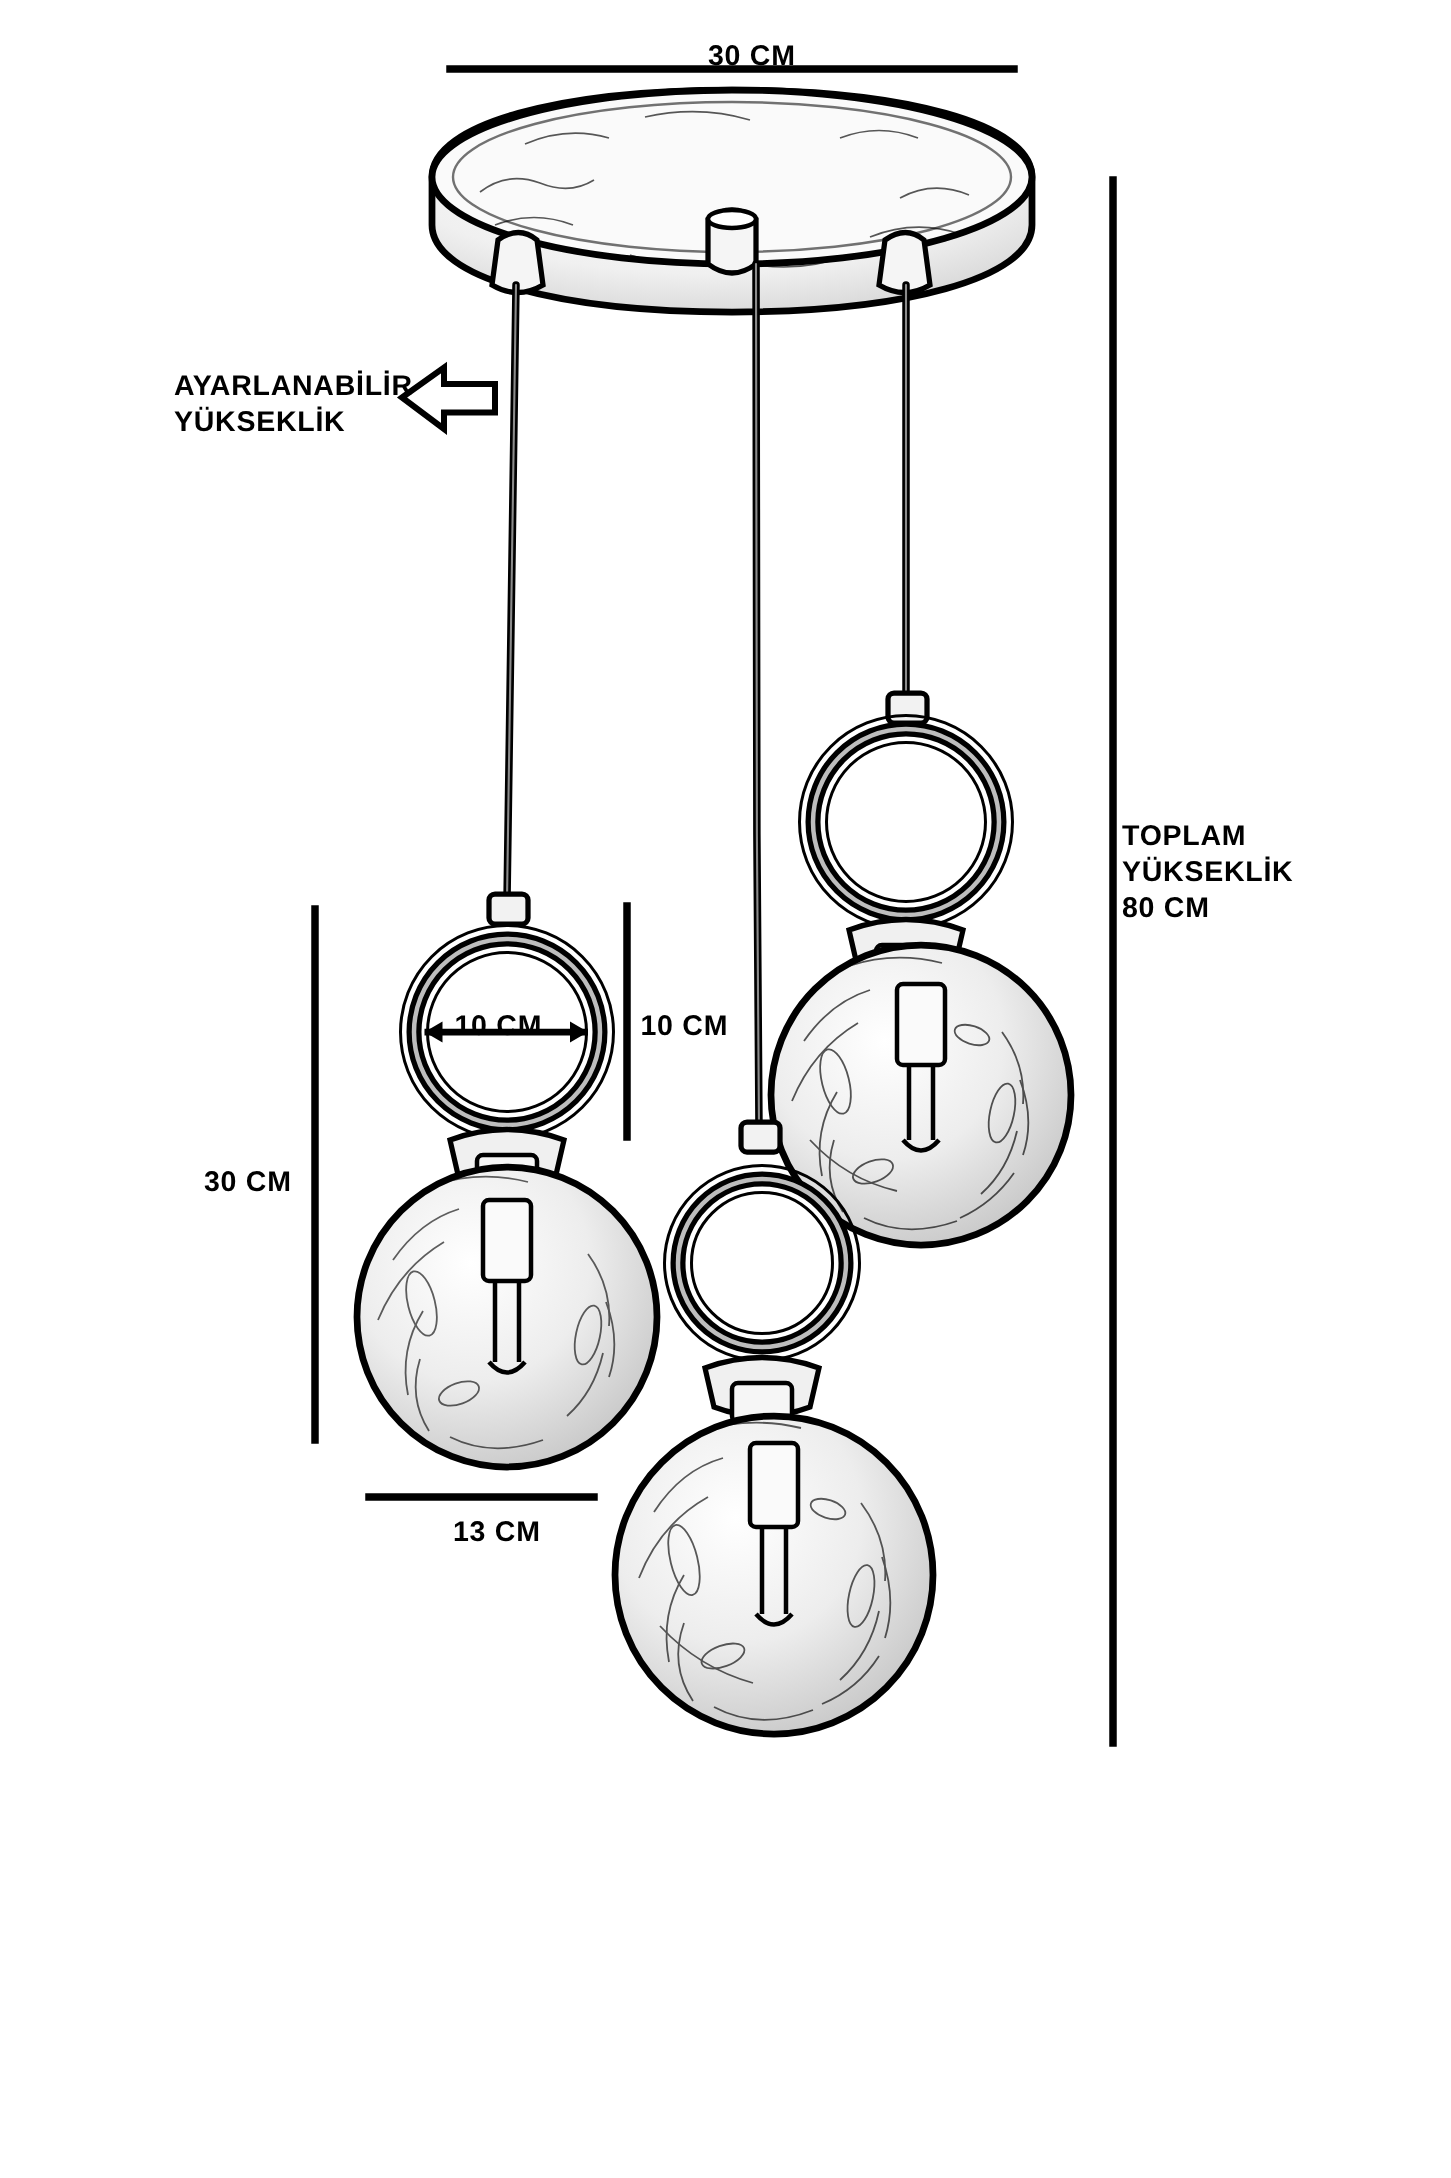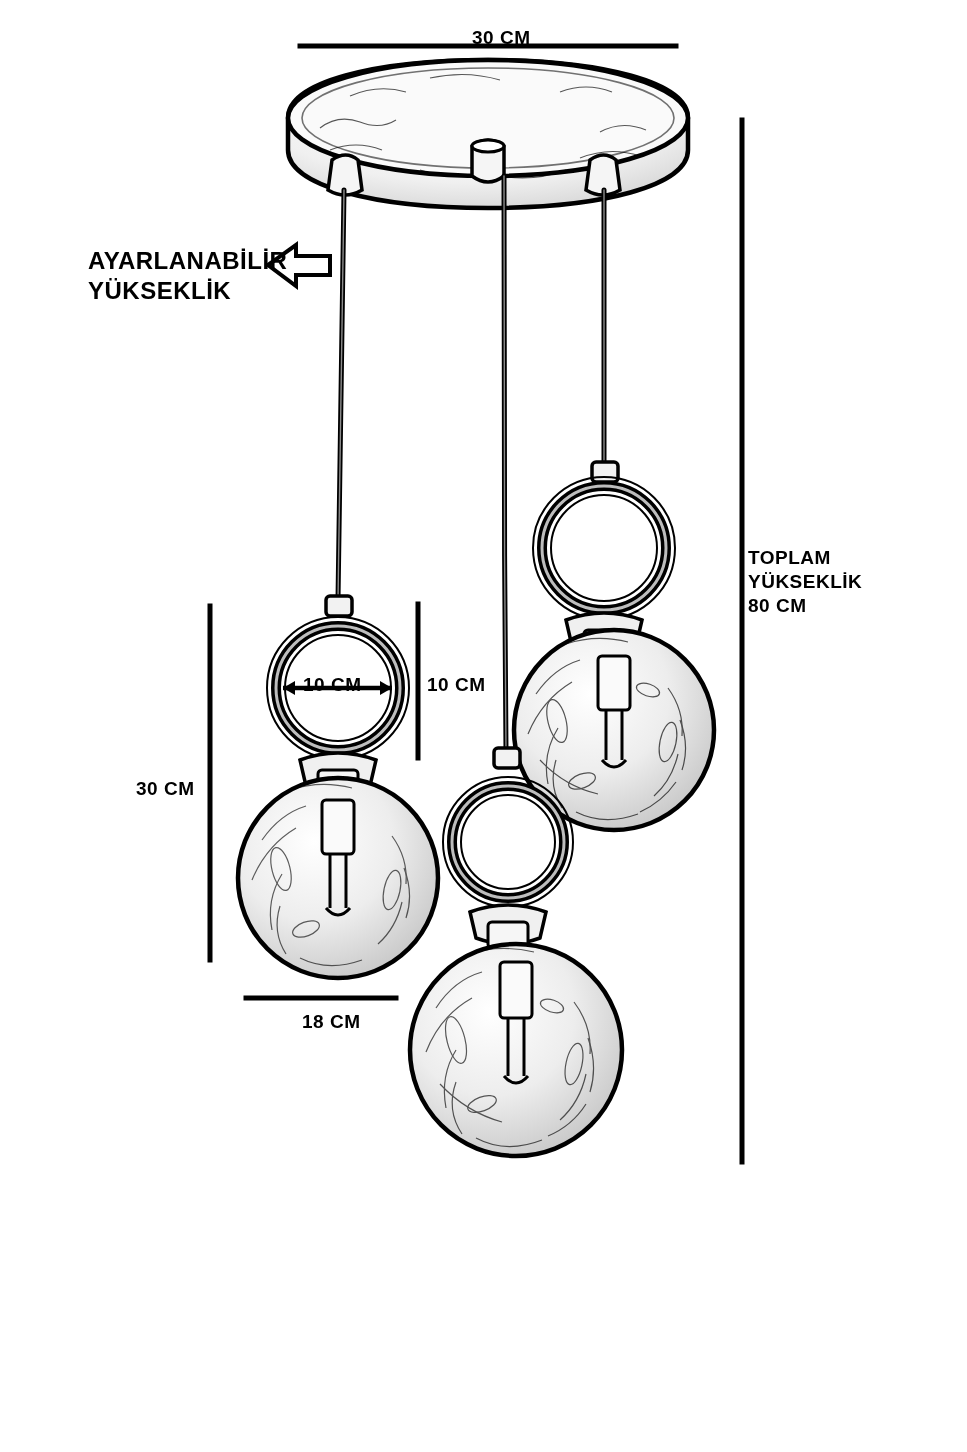--- a/index.html
+++ b/index.html
@@ -32,21 +32,21 @@
     color: #000000;
     white-space: pre;
     line-height: 1.25;
     letter-spacing: 0.5px;
   }
   #label-width-top   { left: 472px; top: 26px;  font-size: 19px; }
   #label-globe-left  { left: 303px; top: 673px; font-size: 19px; }
   #label-globe-right { left: 427px; top: 673px; font-size: 19px; }
   #label-drop-30     { left: 136px; top: 777px; font-size: 19px; }
   #label-globe-16    { left: 302px; top: 1010px; font-size: 19px; }
-  #label-adjust      { left: 88px; top: 246px; font-size: 24px; }
+  #label-adjust      { left: 116px; top: 246px; font-size: 19px; }
   #label-total       { left: 748px; top: 546px; font-size: 19px; }
 </style>
 </head>
 <body>
 
 <div id="page">
 
   <svg id="diagram-svg" viewBox="0 0 967 1452">
     <defs>
       <radialGradient id="globeGrad" cx="38%" cy="32%" r="72%">
@@ -225,21 +225,21 @@
   </svg>
 
   <div class="dim-label" id="label-width-top">30 CM</div>
 
   <div class="dim-label" id="label-globe-left">10 CM</div>
 
   <div class="dim-label" id="label-globe-right">10 CM</div>
 
   <div class="dim-label" id="label-drop-30">30 CM</div>
 
-  <div class="dim-label" id="label-globe-16">18 CM</div>
+  <div class="dim-label" id="label-globe-16">13 CM</div>
 
   <div class="dim-label" id="label-adjust">AYARLANABİLİR
 YÜKSEKLİK</div>
 
   <div class="dim-label" id="label-total">TOPLAM
 YÜKSEKLİK
 80 CM</div>
 
 </div>
 

